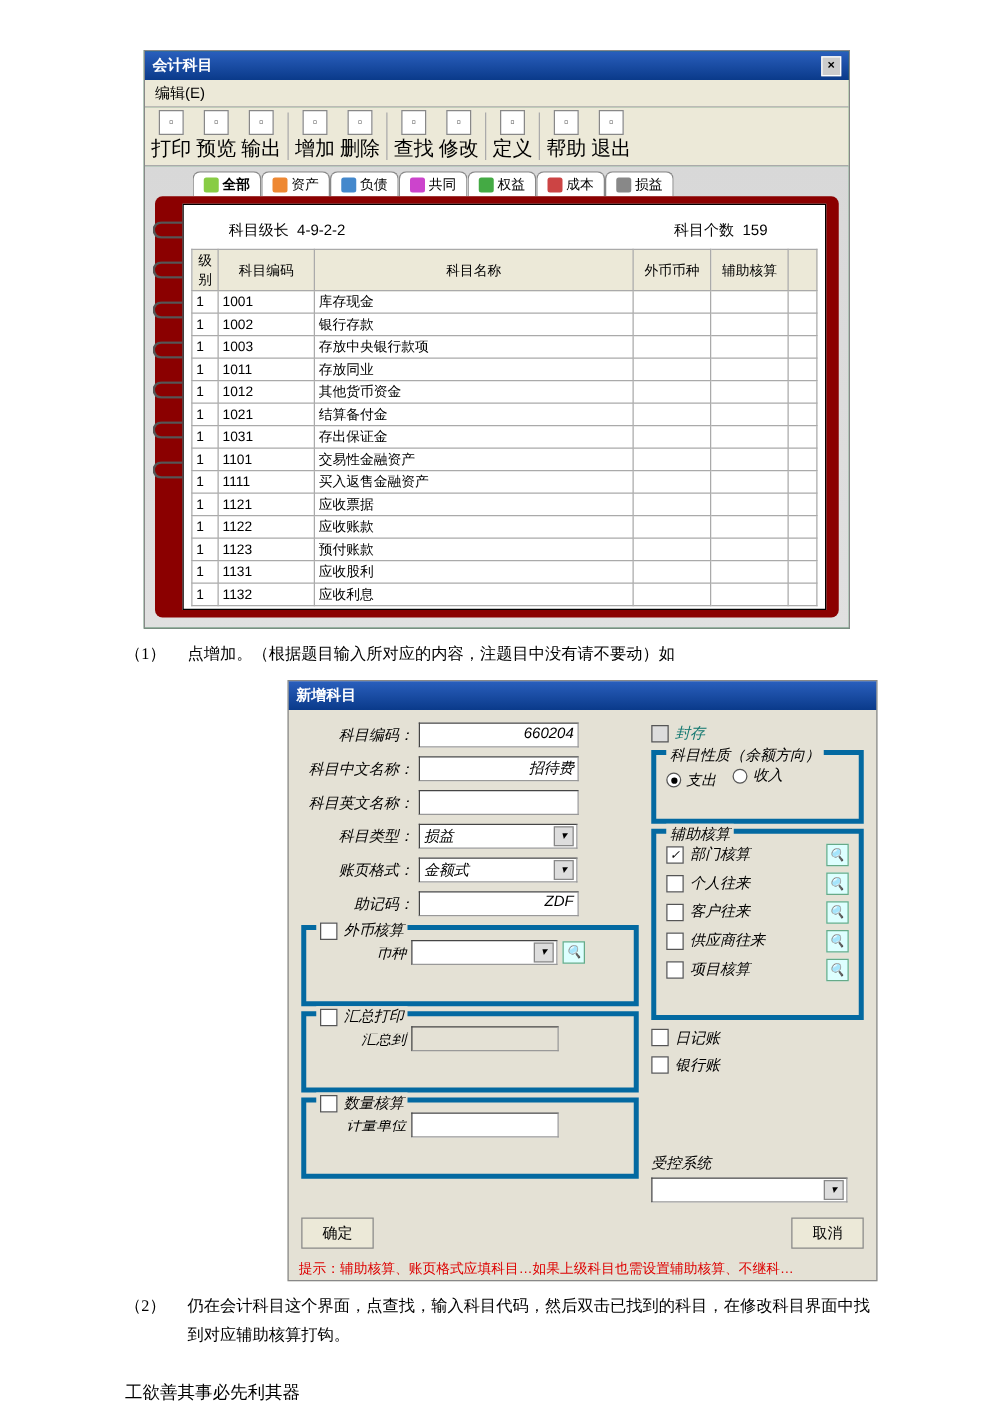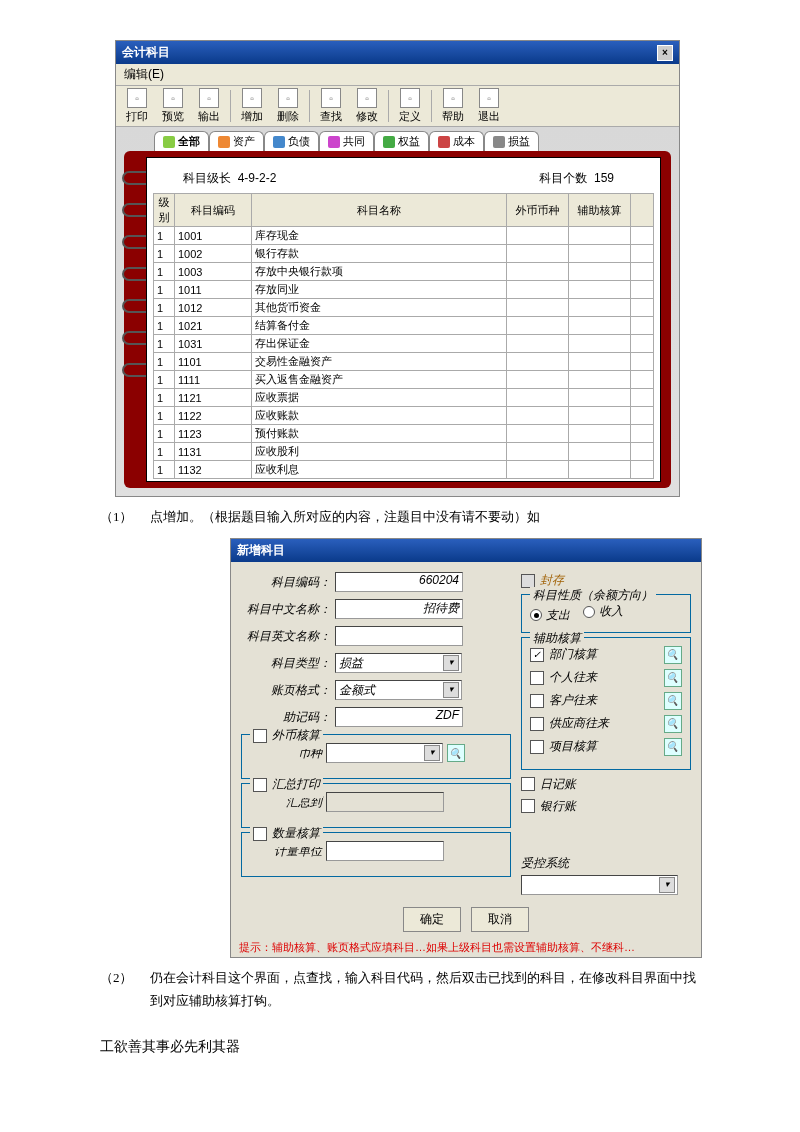--- a/index.html
+++ b/index.html
@@ -11,21 +11,21 @@
   .instr-body { display: inline-block; vertical-align: top; width: 550px; }
 
   
   .win1 { width: 563px; margin-left: 15px; background: #15803d; border: 1px solid #888; font-family: "SimSun","宋体", sans-serif; font-size: 12px; }
   .titlebar { background: linear-gradient(#2a5fbd,#0a3a8a); color: #fff; font-weight: bold; padding: 3px 6px; display: flex; justify-content: space-between; align-items: center; }
   .titlebar .x { width: 14px; height: 14px; background: #ccc; color: #000; text-align: center; line-height: 14px; border: 1px solid #fff; font-size: 10px; }
   .menubar { background: #ece9d8; padding: 2px 8px; border-bottom: 1px solid #aaa; }
   .toolbar { background: #ece9d8; padding: 2px 4px; display: flex; gap: 2px; border-bottom: 1px solid #aaa; }
   .tbtn { display: flex; flex-direction: column; align-items: center; width: 34px; cursor: pointer; }
   .tbtn .ico { width: 18px; height: 18px; border: 1px solid #888; background: #fff; margin-bottom: 1px; display:flex;align-items:center;justify-content:center;font-size:10px;color:#555; }
-  .tbtn .lbl { font-size: 11px; }
+  .tbtn .lbl { font-size: 16px; }
   .binder { background: linear-gradient(#d8d8d8,#e0e0e0); padding: 4px 8px 8px 8px; position: relative; }
   .tabs { display: flex; gap: 0; margin-left: 30px; }
   .tab { background: #fff; border: 1px solid #888; border-bottom: none; border-radius: 6px 6px 0 0; padding: 2px 8px; display: flex; align-items: center; gap: 3px; font-size: 11px; }
   .tab.active { font-weight: bold; }
   .tab .ticon { width: 12px; height: 12px; background: #8a4; border-radius: 2px; display:inline-block; }
   .notebook { background: #8b0000; padding: 6px 10px 6px 22px; border-radius: 6px; position: relative; }
   .page-sheet { background: #fff; border: 1px solid #000; padding: 6px 6px 2px 6px; }
   .rings { position: absolute; left: -2px; top: 20px; display: flex; flex-direction: column; gap: 18px; }
   .ring { width: 22px; height: 10px; border: 2px solid #555; border-right: none; border-radius: 10px 0 0 10px; background: transparent; }
   .meta-row { display: flex; justify-content: space-between; padding: 6px 40px 6px 30px; font-size: 12px; }
@@ -44,30 +44,30 @@
   .leftcol { flex: 1; }
   .rightcol { width: 170px; }
   .frow { display: flex; align-items: center; margin-bottom: 7px; }
   .frow .flab { width: 90px; text-align: right; padding-right: 4px; }
   .frow .flab.short { width: 72px; }
   .finput { border: 1px inset #999; background: #fff; height: 18px; padding: 0 3px; font-size: 12px; }
   .finput.w1 { width: 120px; text-align: right; }
   .finput.dis { background: #e4e1d5; }
   .fsel { border: 1px inset #999; background: #fff; height: 18px; width: 120px; display:flex; align-items:center; justify-content:space-between; padding: 0 2px 0 3px; }
   .fsel .arrow { width: 14px; height: 14px; background: #ddd; border: 1px solid #888; text-align:center; line-height:12px; font-size:9px; }
-  .fbox { border: 1px solid #0369a1; padding: 8px 8px 8px 8px; margin-top: 4px; position: relative; }
+  .fbox { border: 4px solid #0369a1; padding: 8px 8px 22px 8px; margin-top: 4px; position: relative; }
   .fbox .legend { position: absolute; top: -8px; left: 8px; background: #e4e1d5; padding: 0 3px; font-size: 12px; }
   .chk { display: flex; align-items: center; gap: 5px; margin-bottom: 5px; }
   .chk .box { width: 12px; height: 12px; border: 1px solid #555; background: #fff; display:flex;align-items:center;justify-content:center;font-size:10px;color:#000; }
   .chk .box.dis { background: #ddd; }
   .chk .mag { width: 16px; height: 16px; border: 1px solid #6a8; background:#dff; margin-left:auto; display:flex;align-items:center;justify-content:center;font-size:10px;color:#006; }
   .radio { display:inline-flex; align-items:center; gap:4px; margin-right:10px;}
   .radio .dot { width:10px;height:10px;border:1px solid #555;border-radius:50%;background:#fff;display:flex;align-items:center;justify-content:center;}
   .radio .dot .on { width:5px;height:5px;background:#000;border-radius:50%;}
-  .btnrow { display:flex; justify-content:center; gap:10px; padding: 6px 10px 8px; }
+  .btnrow { display:flex; justify-content:space-between; gap:10px; padding: 6px 10px 8px; }
   .btn { border: 1px solid #888; background: #ece9d8; padding: 3px 16px; cursor:pointer; }
   .hint { color: #d00; font-size: 11px; padding: 0 8px 2px; white-space:nowrap; overflow:hidden;}
   .after-dialog { margin-left: 68%; margin-top: -20px; }
 </style>
 </head>
 <body>
 
 <div class="page">
 
   <div class="win1">
@@ -374,21 +374,21 @@
           <div class="frow">
               <span class="flab short">计量单位</span>
               <span class="finput" style="width:110px"></span>
             </div>
         </div>
       </div>
 
       <div class="rightcol">
         <div class="chk">
             <span class="box dis"></span>
-            <span style="color:#a16207">封存</span>
+            <span style="color:#0f766e">封存</span>
           </div>
         <div class="fbox">
           <span class="legend">科目性质（余额方向）</span>
           <span class="radio">
               <span class="dot">
                 <span class="on"></span>
               </span>
               <span>支出</span>
             </span>
           <span class="radio">
@@ -427,21 +427,21 @@
             </div>
         </div>
         <div class="chk" style="margin-top:6px">
             <span class="box"></span>
             <span>日记账</span>
           </div>
         <div class="chk">
             <span class="box"></span>
             <span>银行账</span>
           </div>
-        <div style="margin-top:40px">
+        <div style="margin-top:61px">
           <div style="margin-bottom:3px">受控系统</div>
           <span class="fsel" style="width:150px">
               <span></span>
               <span class="arrow">▾</span>
             </span>
         </div>
       </div>
     </div>
     <div class="btnrow">
       <span class="btn">确定</span>

